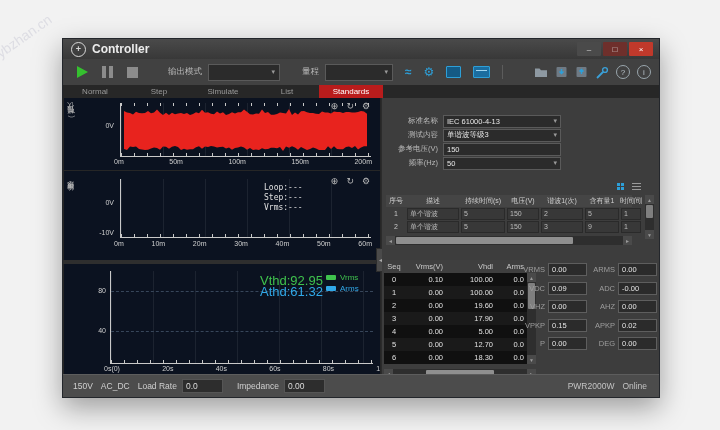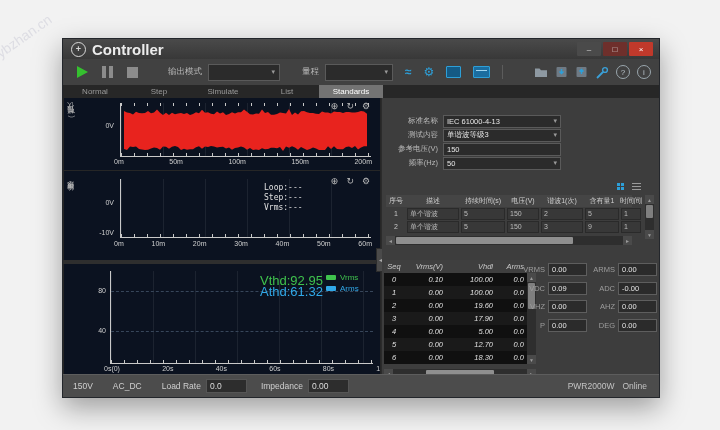--- a/index.html
+++ b/index.html
@@ -3,21 +3,21 @@
 <meta charset="utf-8">
 <style>
   html,body{margin:0;padding:0;background:#f5f5f5;font-family:"Liberation Sans",sans-serif;}
   #stage{position:relative;width:720px;height:430px;background:#f2f2f2;overflow:hidden;}
   .watermark{position:absolute;color:#c4c4d2;opacity:.45;font-size:14px;transform:rotate(-35deg);pointer-events:none;}
   
   #win{position:absolute;left:62px;top:38px;width:596px;height:358px;background:#3d3d3d;border:1px solid #23262b;box-shadow:0 10px 26px rgba(0,0,0,.35);}
   
   .titlebar{position:absolute;left:0;top:0;right:0;height:20px;background:linear-gradient(#4a4a4a,#383838);display:flex;align-items:center;}
   .logo{width:13px;height:13px;border:1.5px solid #d8d8d8;border-radius:50%;margin-left:8px;color:#d8d8d8;font-size:9px;font-weight:bold;display:flex;align-items:center;justify-content:center;line-height:1;}
-  .apptitle{margin-left:6px;font-size:15px;font-weight:bold;color:#ececec;}
+  .apptitle{margin-left:6px;font-size:12px;font-weight:bold;color:#ececec;}
   .winbtns{margin-left:auto;margin-right:6px;display:flex;gap:2px;}
   .winbtn{width:24px;height:14px;display:flex;align-items:center;justify-content:center;font-size:8px;color:#ddd;background:#4a4a4a;border-radius:1px;}
   .winbtn.max{background:#6e2f2b;}
   .winbtn.close{background:#c0392b;color:#fff;}
   
   .toolbar{position:absolute;left:0;top:20px;right:0;height:26px;background:#414141;border-bottom:1px solid #2e2e2e;display:flex;align-items:center;}
   .play{width:0;height:0;border-left:11px solid #35c02f;border-top:6.5px solid transparent;border-bottom:6.5px solid transparent;margin-left:14px;}
   .pause{display:flex;gap:3px;margin-left:14px;}
   .pause div{width:4px;height:12px;background:#8c8c8c;}
   .stopsq{width:11px;height:11px;background:#8c8c8c;margin-left:14px;}
@@ -28,21 +28,21 @@
   .tico{font-size:12px;color:#2d9fd8;margin-left:12px;line-height:1;}
   .devbox{width:13px;height:10px;border:1px solid #2d9fd8;background:#145a85;margin-left:12px;border-radius:1px;}
   .dispbox{width:15px;height:10px;border:1px solid #2d9fd8;background:#1b6da0;margin-left:12px;border-radius:1px;position:relative;}
   .dispbox:after{content:"";position:absolute;left:2px;top:3px;right:2px;border-top:1px solid #9fd4ef;}
   .tsep{width:1px;height:14px;background:#5c5c5c;margin-left:12px;}
   .ticons-right{margin-left:auto;display:flex;align-items:center;gap:7px;margin-right:8px;}
   .cirico{width:12px;height:12px;border:1px solid #9aa6ad;border-radius:50%;color:#b9c3ca;font-size:8px;display:flex;align-items:center;justify-content:center;}
   
   .tabbar{position:absolute;left:0;top:46px;right:0;height:13px;background:#272727;display:flex;}
   .tab{width:64px;display:flex;align-items:center;justify-content:center;font-size:8px;color:#9a9a9a;}
-  .tab.active{background:#737373;color:#fff;}
+  .tab.active{background:#b91c1c;color:#fff;}
   
   .content{position:absolute;left:0;top:59px;right:0;bottom:22px;display:flex;}
   .charts{width:318px;position:relative;background:#262626;border-right:1px solid #2b2b2b;flex:none;}
   .chart{position:absolute;left:1px;right:1px;background:#0b1220;overflow:hidden;}
   #chart1{top:0;height:72px;}
   #chart2{top:73px;height:89px;}
   .chartdiv{position:absolute;left:0;right:0;top:162px;height:4px;background:#2e2e2e;}
   #chart3{top:166px;height:111px;}
   .plot{position:absolute;border-left:1px solid #c9c9c9;border-bottom:1px solid #c9c9c9;background-image:repeating-linear-gradient(90deg,rgba(255,255,255,.07) 0 1px,transparent 1px 42px);}
   .tickstrip{position:absolute;left:0;right:0;height:3px;background:repeating-linear-gradient(90deg,#c9c9c9 0 1px,transparent 1px 13px);}
@@ -79,39 +79,39 @@
   .thumb{height:7px;background:#8f8f8f;border-radius:1px;margin:0 1px;}
   .vscroll{position:absolute;width:9px;background:#2e2e2e;display:flex;flex-direction:column;align-items:stretch;}
   .vthumb{background:#7f7f7f;margin:1px;border-radius:1px;}
   #stvscroll{right:5px;top:97px;height:44px;}
   
   .seqtable{position:absolute;left:2px;top:162px;width:152px;font-size:7.5px;}
   .seqrow{display:flex;height:13px;align-items:center;color:#e0e0e0;}
   .seqrow:nth-child(odd){background:#101010;}
   .seqrow:nth-child(even){background:#1a1a1a;}
   .seqhead{display:flex;height:13px;align-items:center;background:#3f3f3f;color:#c9c9c9;}
-  .qc{flex:none;overflow:hidden;white-space:nowrap;font-style:italic;}
+  .qc{flex:none;overflow:hidden;white-space:nowrap;}
   .qc0{width:20px;text-align:center;}
   .qc1{width:44px;text-align:right;padding-right:5px;box-sizing:border-box;}
   .qc2{width:50px;text-align:right;padding-right:5px;box-sizing:border-box;}
   .qc3{width:28px;text-align:right;padding-right:2px;box-sizing:border-box;}
   #seqvscroll{left:145px;top:175px;height:91px;}
   .seqhscroll{position:absolute;left:2px;top:268px;width:152px;}
   
   .measure{position:absolute;left:162px;top:165px;right:2px;}
   .mrow{display:flex;align-items:center;justify-content:flex-end;margin-bottom:5.5px;}
   .mlabel{font-size:7.5px;color:#9d9d9d;text-align:right;flex:none;}
   .ml1{width:26px;} .ml2{width:28px;}
   .mbox{width:34px;height:11px;background:#2b2b2b;border:1px solid #5e5e5e;color:#e4e4e4;font-size:7.5px;display:flex;align-items:center;padding-left:3px;margin-left:3px;flex:none;}
   
   .split{position:absolute;left:313px;top:150px;width:7px;height:22px;background:#4a4a4a;border:1px solid #2c2c2c;color:#aaa;font-size:5px;display:flex;align-items:center;justify-content:center;}
   
   .statusbar{position:absolute;left:0;bottom:0;right:0;height:22px;background:#4c4c4c;border-top:1px solid #5d5d5d;display:flex;align-items:center;font-size:8.5px;color:#cfcfcf;}
   .sbox{width:36px;height:12px;background:#2d2d2d;border:1px solid #555;margin-left:5px;display:flex;align-items:center;padding-left:3px;color:#ddd;}
-  .sgap{margin-left:20px;}
+  .sgap{margin-left:8px;}
   .sright{margin-left:auto;margin-right:12px;display:flex;gap:8px;color:#c3c3c3;}
   svg{display:block;}
 </style>
 </head>
 <body>
 
 <div id="stage">
   <div class="watermark" style="left:-8px;top:28px;">ybzhan.cn</div>
   <div class="watermark" style="left:598px;top:340px;">ybzhan.cn</div>
 
@@ -476,20 +476,26 @@
               <div class="mbox">-0.00</div>
             </div>
 
             <div class="mrow">
               <div class="mlabel ml1">VHZ</div>
               <div class="mbox">0.00</div>
               <div class="mlabel ml2">AHZ</div>
               <div class="mbox">0.00</div>
             </div>
 
+            <div class="mrow">
+              <div class="mlabel ml1">VPKP</div>
+              <div class="mbox">0.15</div>
+              <div class="mlabel ml2">APKP</div>
+              <div class="mbox">0.02</div>
+            </div>
 
 
             <div class="mrow">
               <div class="mlabel ml1">P</div>
               <div class="mbox">0.00</div>
               <div class="mlabel ml2">DEG</div>
               <div class="mbox">0.00</div>
             </div>
           </div>
       </div>

